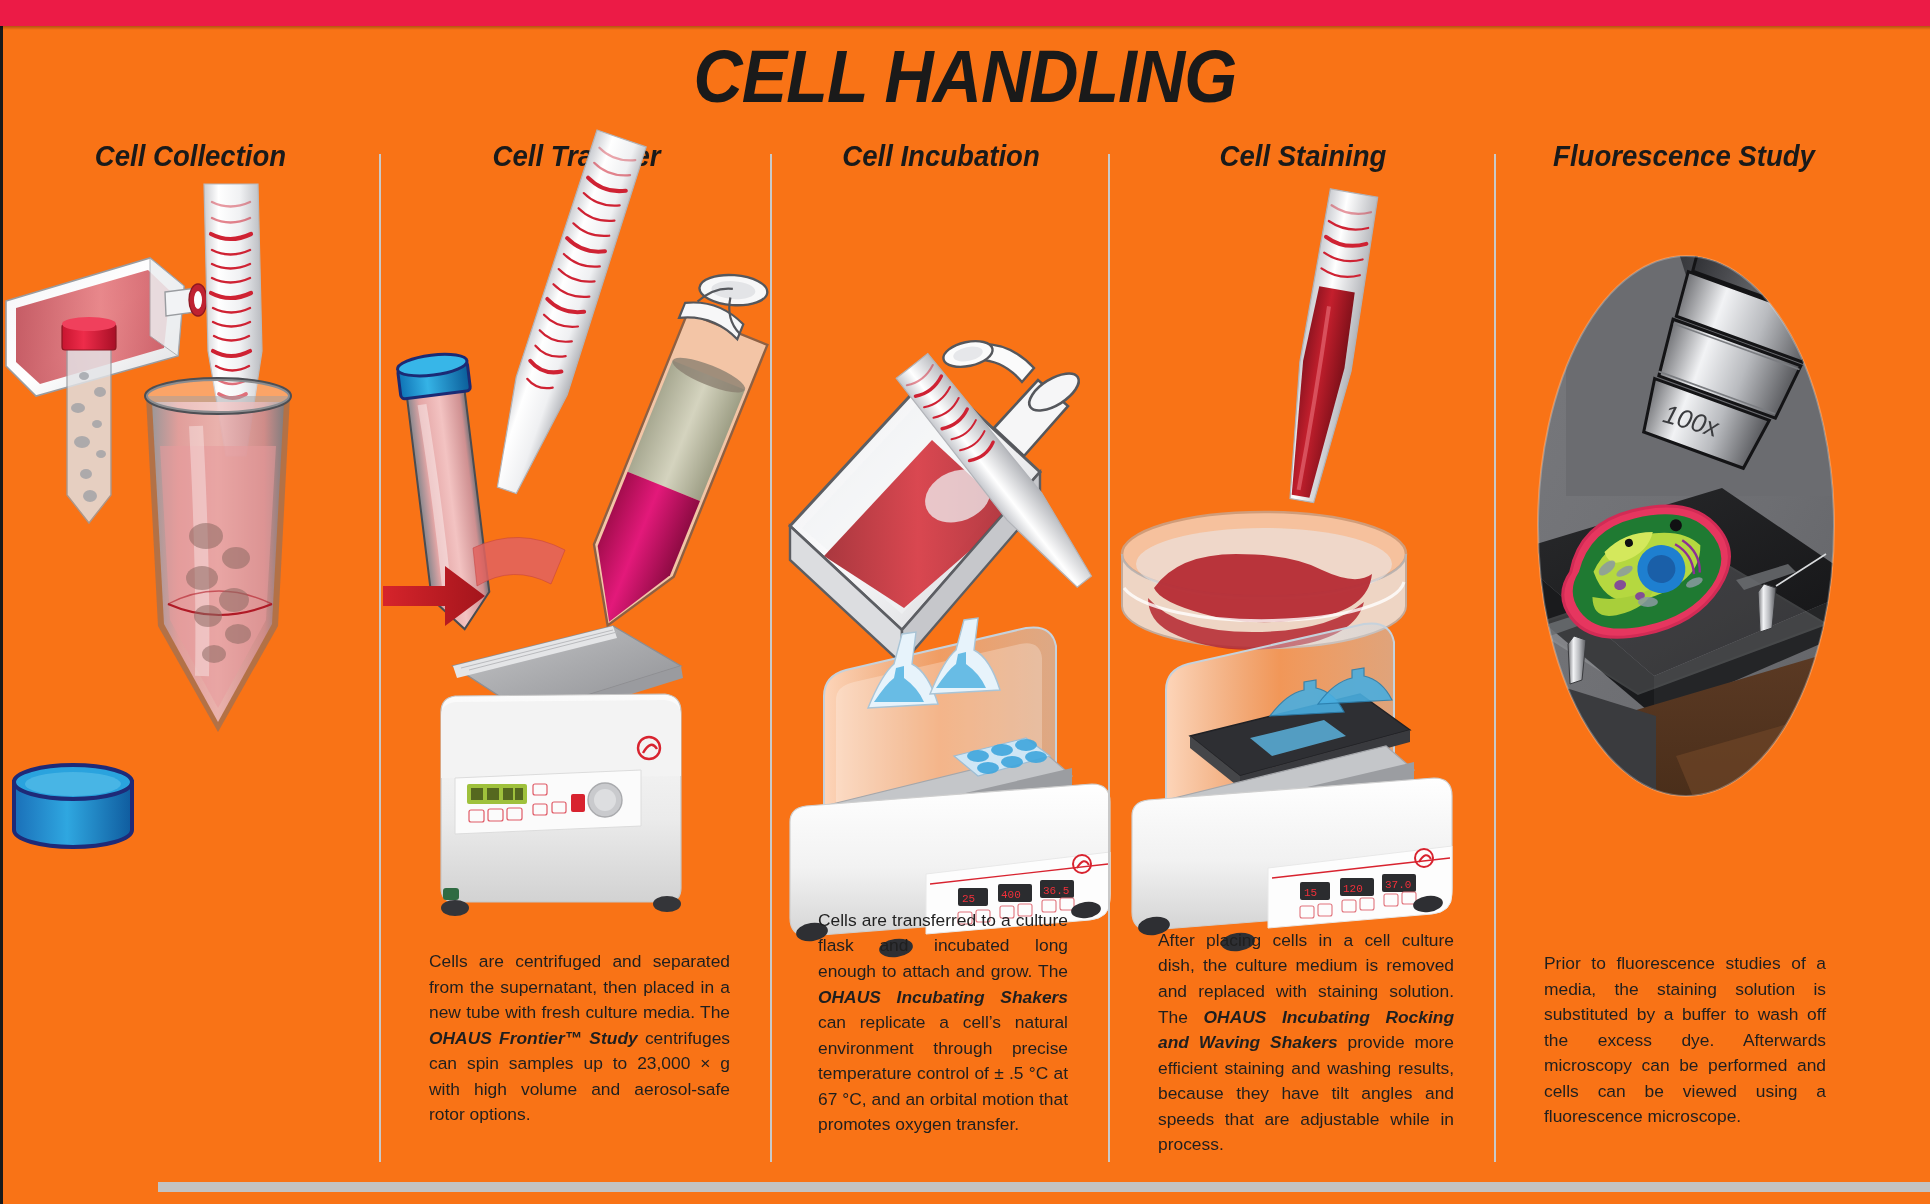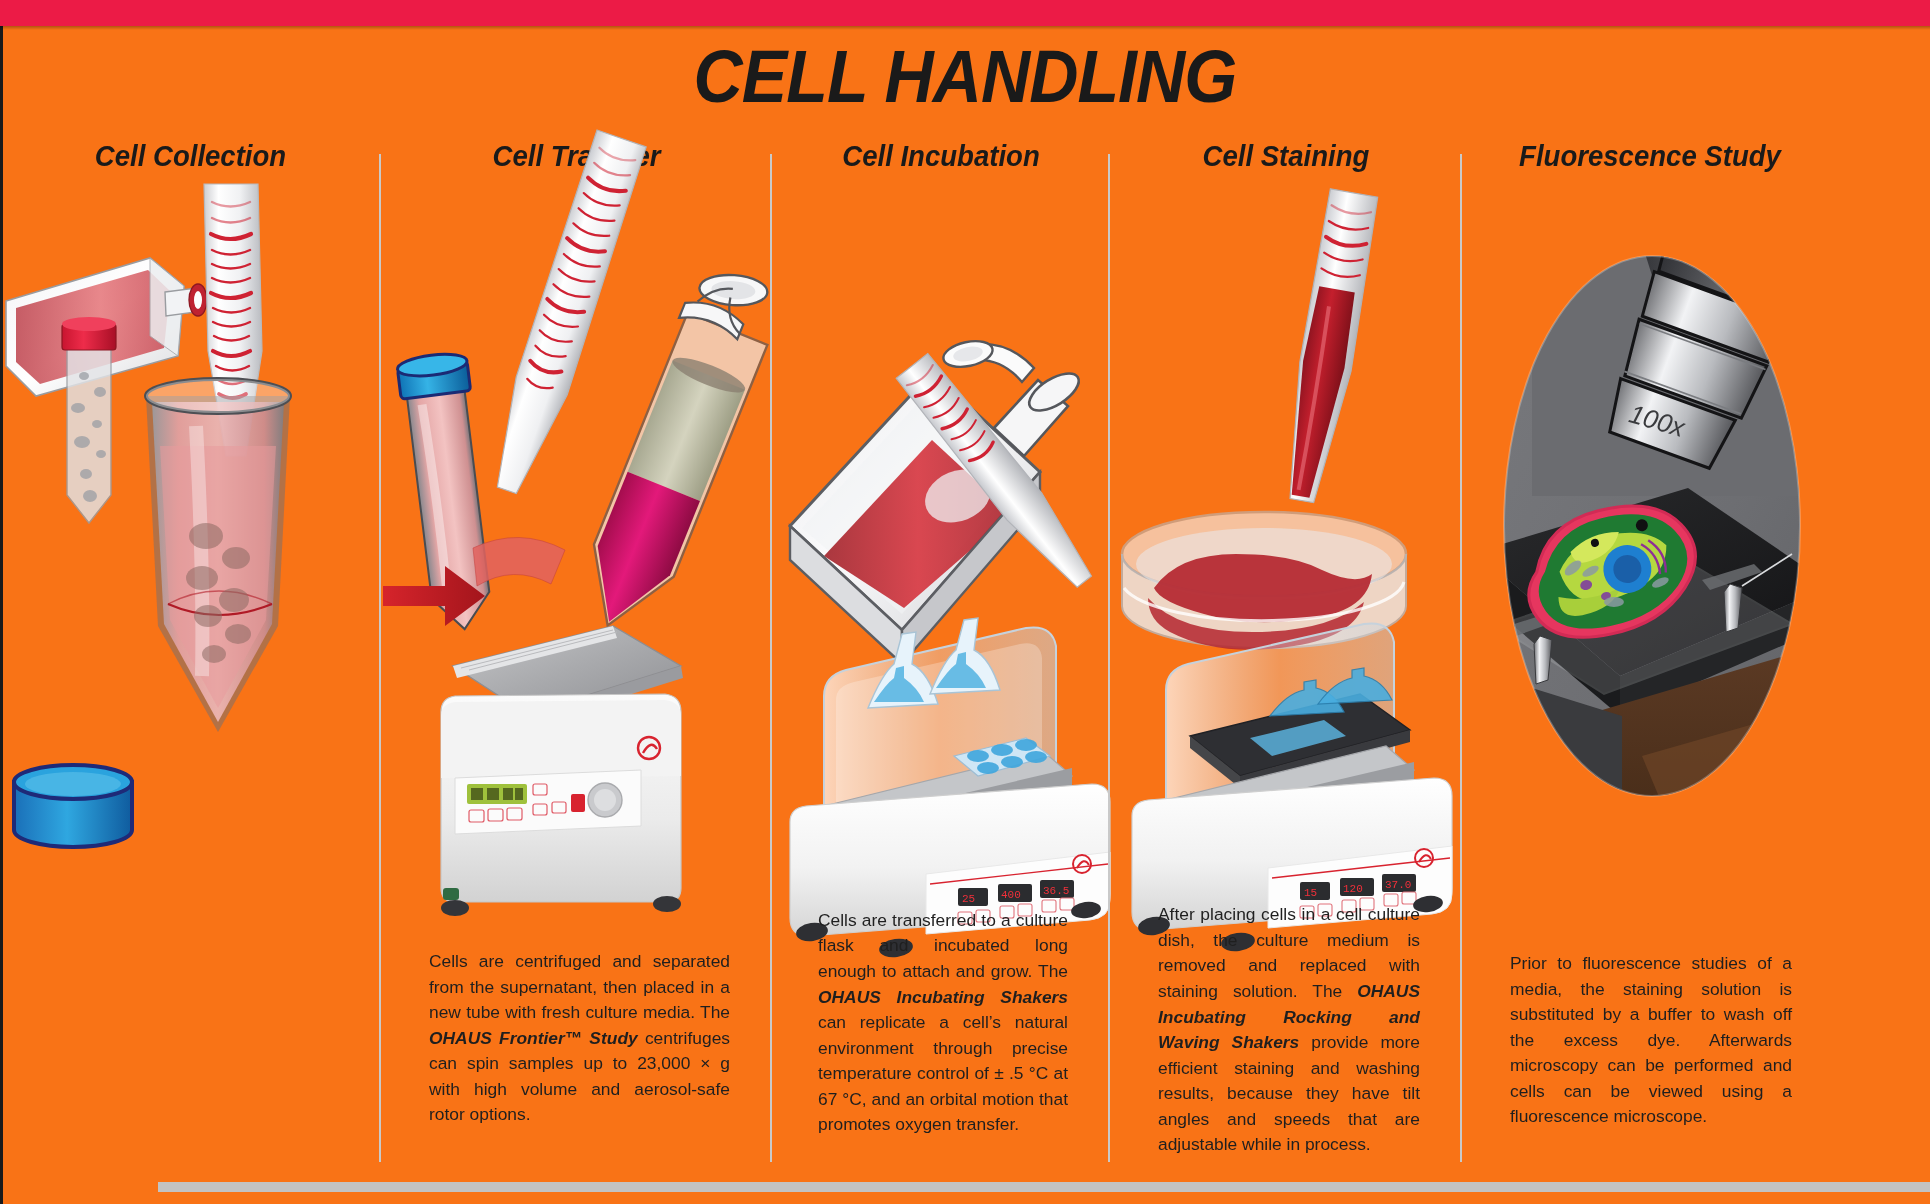--- a/index.html
+++ b/index.html
@@ -18,21 +18,21 @@
     font-size:74px; font-weight:bold; font-style:italic; letter-spacing:-1px;
     color:#1a1a1a; font-family:"Liberation Sans", sans-serif;
     transform:scaleX(.92); }
 
   
   .columns { position:absolute; left:0; top:150px; width:1930px; height:1030px; display:flex; }
   .col { position:relative; height:100%; }
   .col.c1 { width:381px; }
   .col.c2 { width:391px; }
   .col.c3 { width:338px; }
-  .col.c4 { width:352px;text-decoration:underline; }
+  .col.c4 { width:386px;text-decoration:underline; }
   .col.c5 { width:376px; }
   .divider { position:absolute; right:0; top:4px; width:2px; height:1008px; background:#c9c9c9; }
 
   .col-title { position:absolute; top:-10px; left:0; width:100%; text-align:center;
     font-size:29px; font-weight:bold; font-style:italic; color:#1a1a1a; line-height:1.12;
     transform:scaleX(.95); }
 
   .art { position:absolute; left:0; top:46px; width:100%; height:760px; }
 
   .caption { position:absolute; bottom:46px; font-size:17.4px; line-height:1.47;

